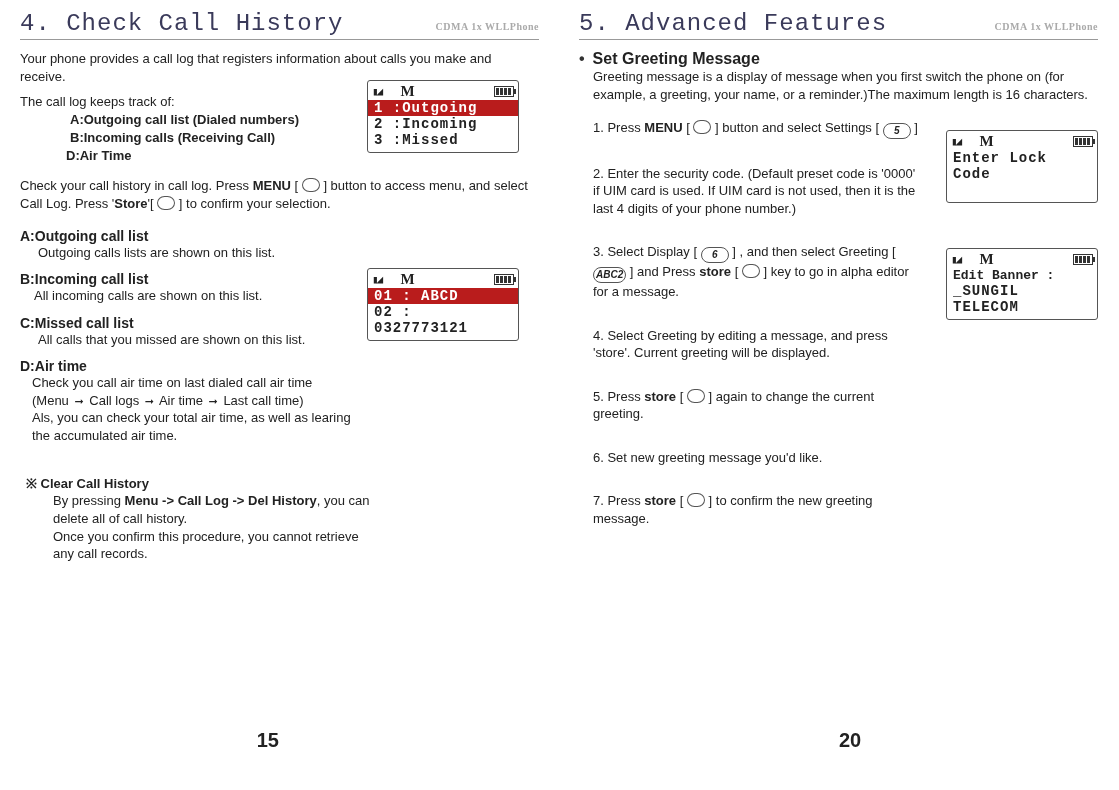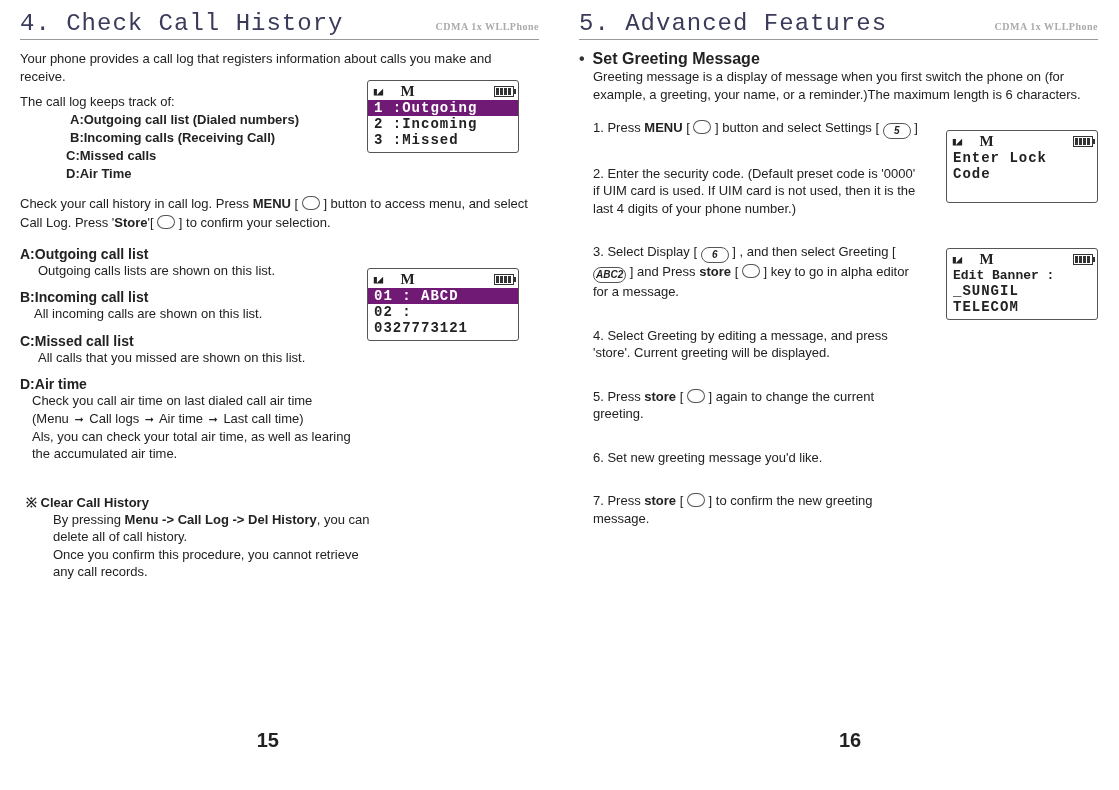--- a/index.html
+++ b/index.html
@@ -77,21 +77,21 @@
     padding: 2px 4px 0 4px;
     font-size: 11px;
   }
   .lcd .bar .sig::before { content: "▮◢"; letter-spacing:-2px;}
   .lcd .bar .m { font-weight: bold; font-family: Georgia, serif; font-size:15px; margin-left:-60px;}
   .lcd .bar .bat { border:1.5px solid #333; width:18px; height:9px; position:relative;}
   .lcd .bar .bat::after{content:"";position:absolute;right:-3px;top:2px;width:2px;height:5px;background:#333;}
   .lcd .bar .bat .fill{display:flex;gap:1px;padding:1px;}
   .lcd .bar .bat .fill span{width:3px;height:7px;background:#333;display:block;}
   .lcd .row { padding: 0 6px; letter-spacing: 1px; font-weight:bold;}
-  .lcd .row.sel { background: #701a75; color: #fff; }
+  .lcd .row.sel { background: #b91c1c; color: #fff; }
 
   .feature-h {
     font-size: 16px;
     font-weight: bold;
     margin-left: 0px;
     margin-bottom: 2px;
   }
   .bullet { font-size: 16px; font-weight: bold; margin-right: 8px; color:#333;}
   .feature-intro { font-size: 13px; line-height: 1.35; margin-left: 14px; margin-bottom: 16px; }
   .step { font-size: 13px; line-height: 1.35; margin-left: 14px; margin-bottom: 26px; max-width: 330px; margin-top: 8px;}
@@ -124,21 +124,20 @@
   <div class="title-row">
     <div class="title">4. Check Call History</div>
     <div class="model">CDMA 1x WLLPhone</div>
   </div>
 
   <div class="intro">Your phone provides a call log that registers information about calls you make and receive.</div>
   <div class="intro" style="margin-bottom:0;">The call log keeps track of:</div>
   <div class="tracklist">
     <div class="item">A:Outgoing call list (Dialed numbers)</div>
     <div class="item">B:Incoming calls (Receiving Call)</div>
-    <div class="item" style="margin-left:46px;">C:Missed calls</div>
     <div class="item" style="margin-left:46px;">D:Air Time</div>
   </div>
 
   <div class="para">
     <span>Check your call history in call log.  Press </span><b>MENU</b><span> [ </span><span class="keycircle"></span><span> ] button to access menu, and select Call Log.  Press '</span><b>Store</b><span>'[ </span><span class="keycircle"></span><span> ] to confirm your selection.</span>
   </div>
 
   <div class="section-h">A:Outgoing call list</div>
   <div class="section-body">Outgoing calls lists are shown on this list.</div>
 
@@ -205,21 +204,21 @@
 
 <div class="page page-right">
   <div class="title-row">
     <div class="title">5. Advanced Features</div>
     <div class="model">CDMA 1x WLLPhone</div>
   </div>
 
   <div>
     <span class="bullet">•</span><span class="feature-h">Set Greeting Message</span>
   </div>
-  <div class="feature-intro">Greeting message is a display of message when you first switch the phone on (for example, a greeting, your name, or a reminder.)The maximum length is 6 characters.</div>
+  <div class="feature-intro">Greeting message is a display of message when you first switch the phone on (for example, a greeting, your name, or a reminder.)The maximum length is 16 characters.</div>
 
   <div class="step">
     <span>1. Press </span><b>MENU</b><span> [ </span><span class="keycircle"></span><span> ] button and select Settings [ </span><span class="keyoval">5</span><span> ]</span>
   </div>
 
   <div class="step">2. Enter the security code. (Default preset code is '0000' if UIM card is used.   If UIM card is not used, then it is the last 4 digits of your phone number.)</div>
 
   <div class="step">
     <span>3. Select Display [ </span><span class="keyoval">6</span><span> ] , and then select Greeting [ </span><span class="keyoval">ABC2</span><span> ] and Press  </span><b>store</b><span> [ </span><span class="keycircle"></span><span> ] key to go in alpha editor for a message.</span>
   </div>
@@ -265,14 +264,14 @@
             <span></span>
             <span></span>
           </span>
         </span>
     </div>
     <div class="row" style="letter-spacing:0px;font-size:13px;">Edit Banner :</div>
     <div class="row">_SUNGIL</div>
     <div class="row">TELECOM</div>
   </div>
 
-  <div class="pagenum">16</div>
+  <div class="pagenum">20</div>
 </div>
 
 </body></html>

